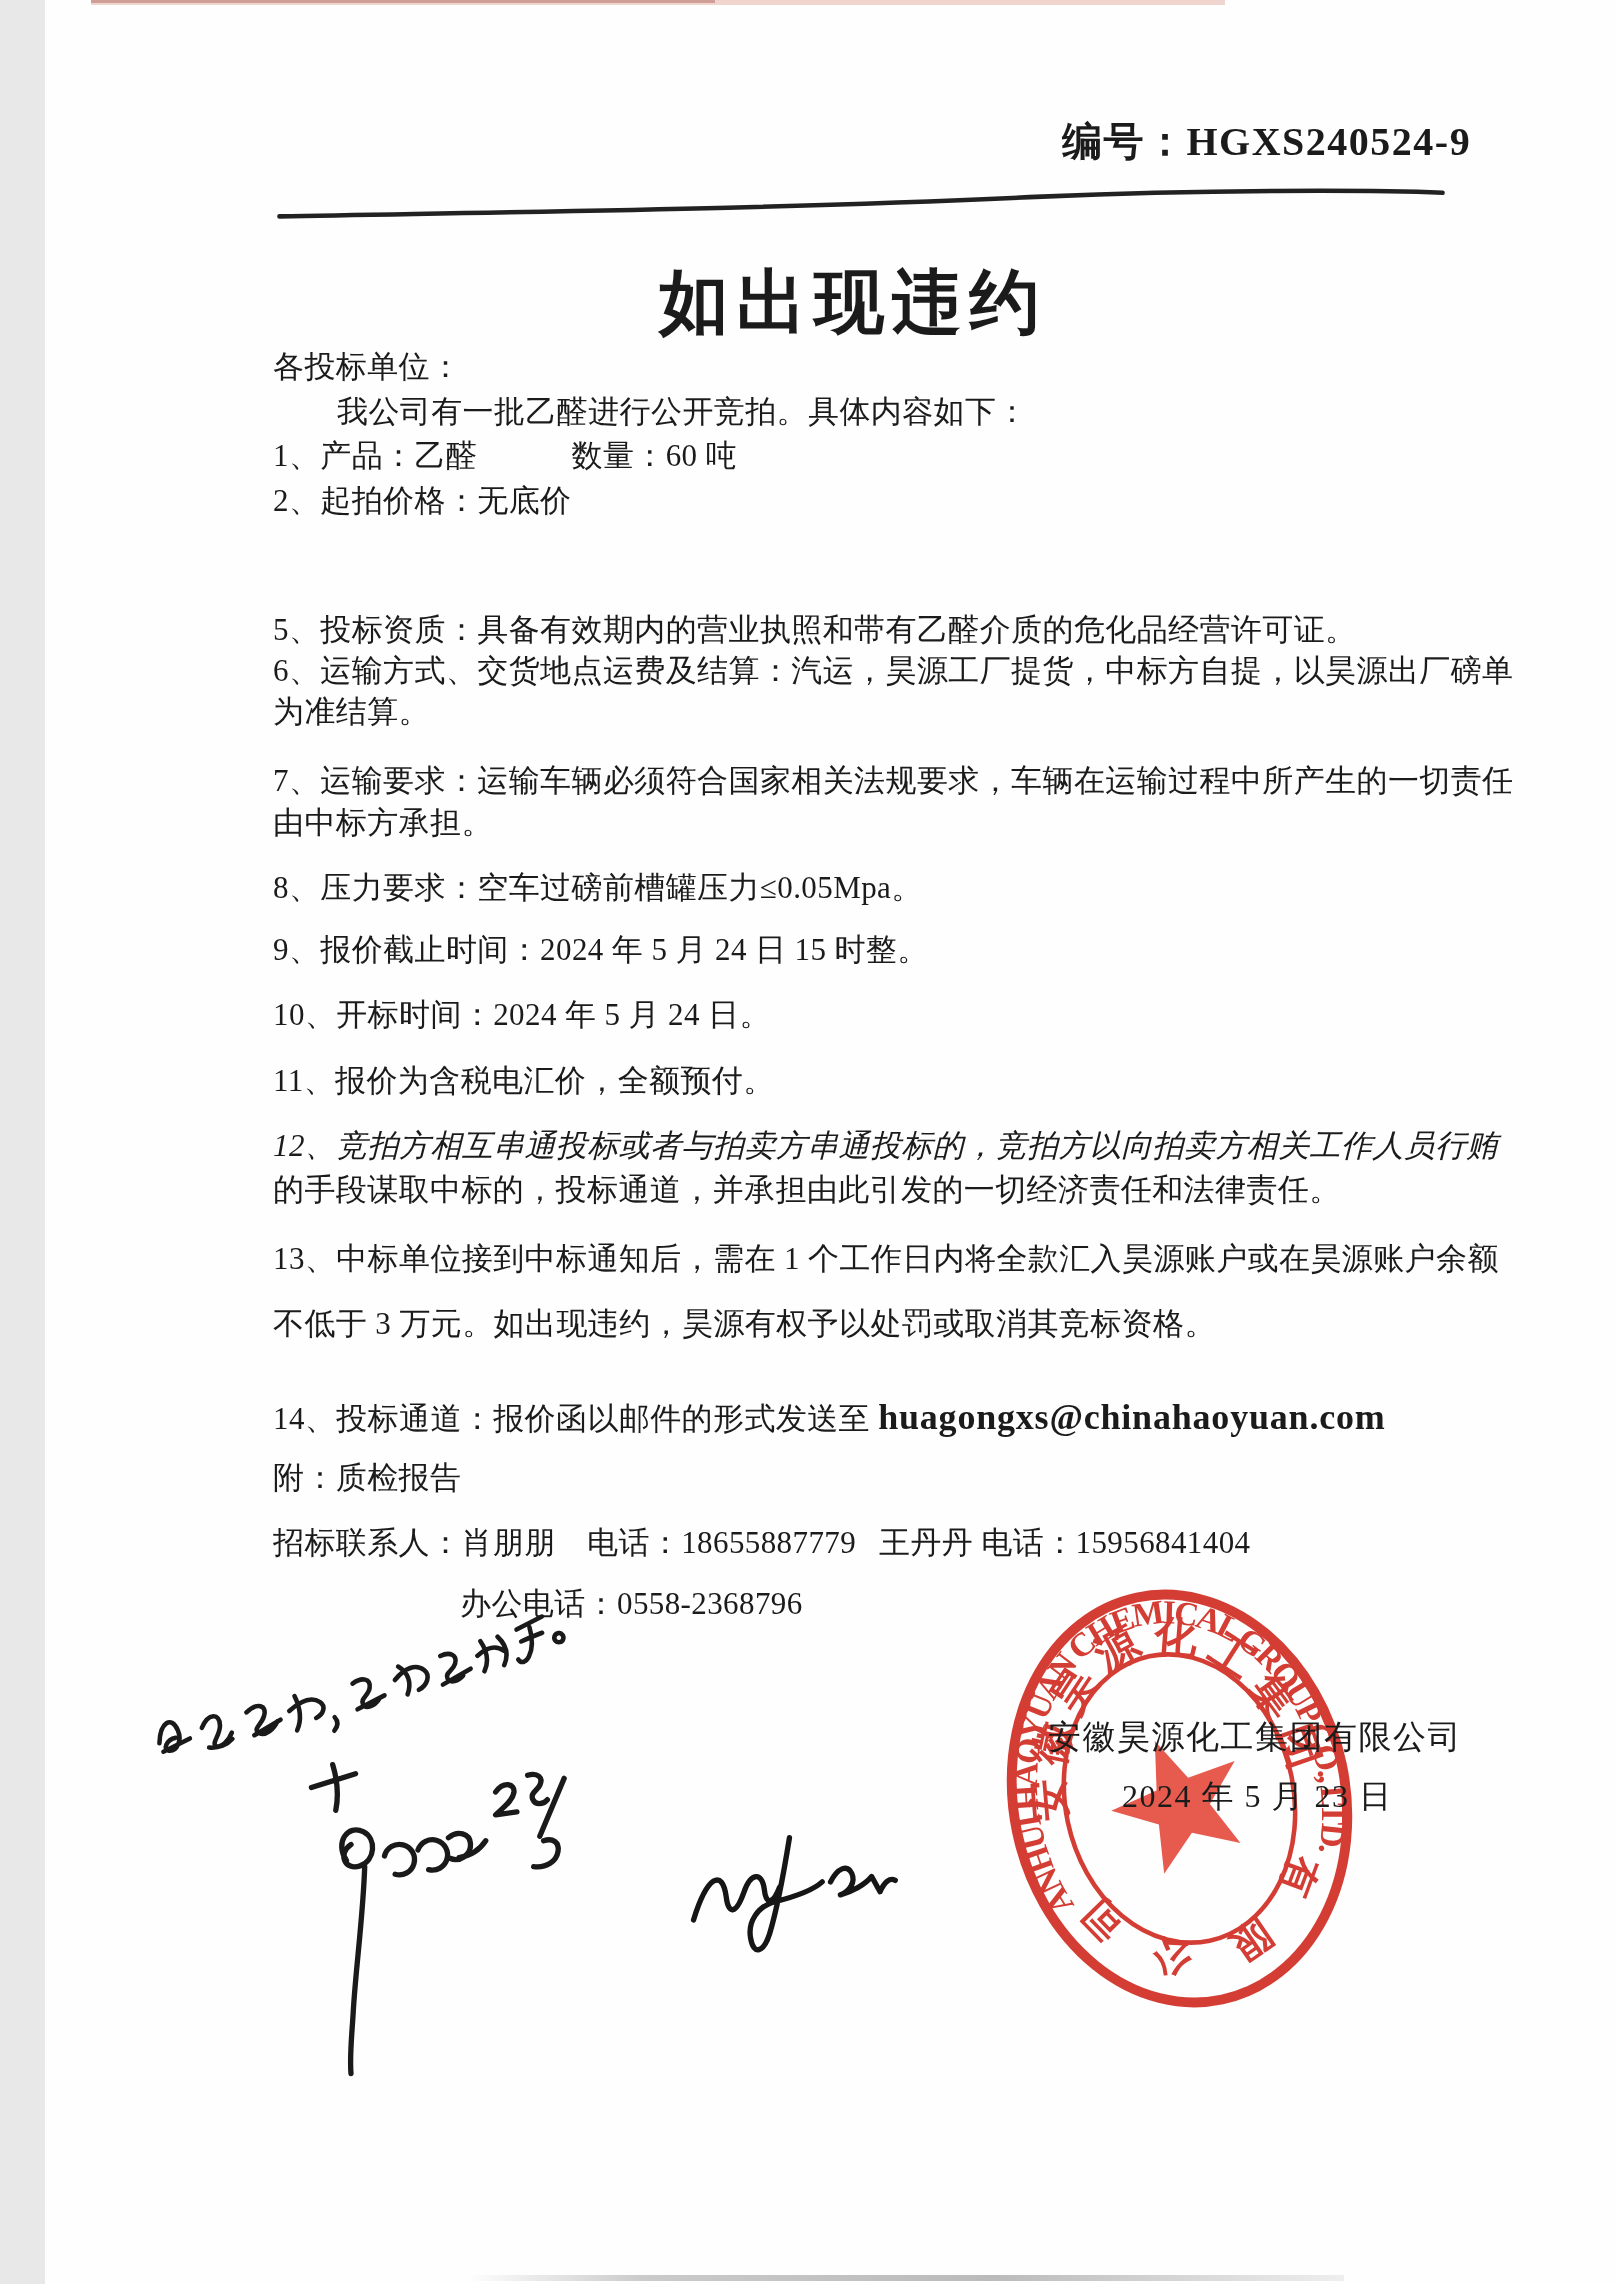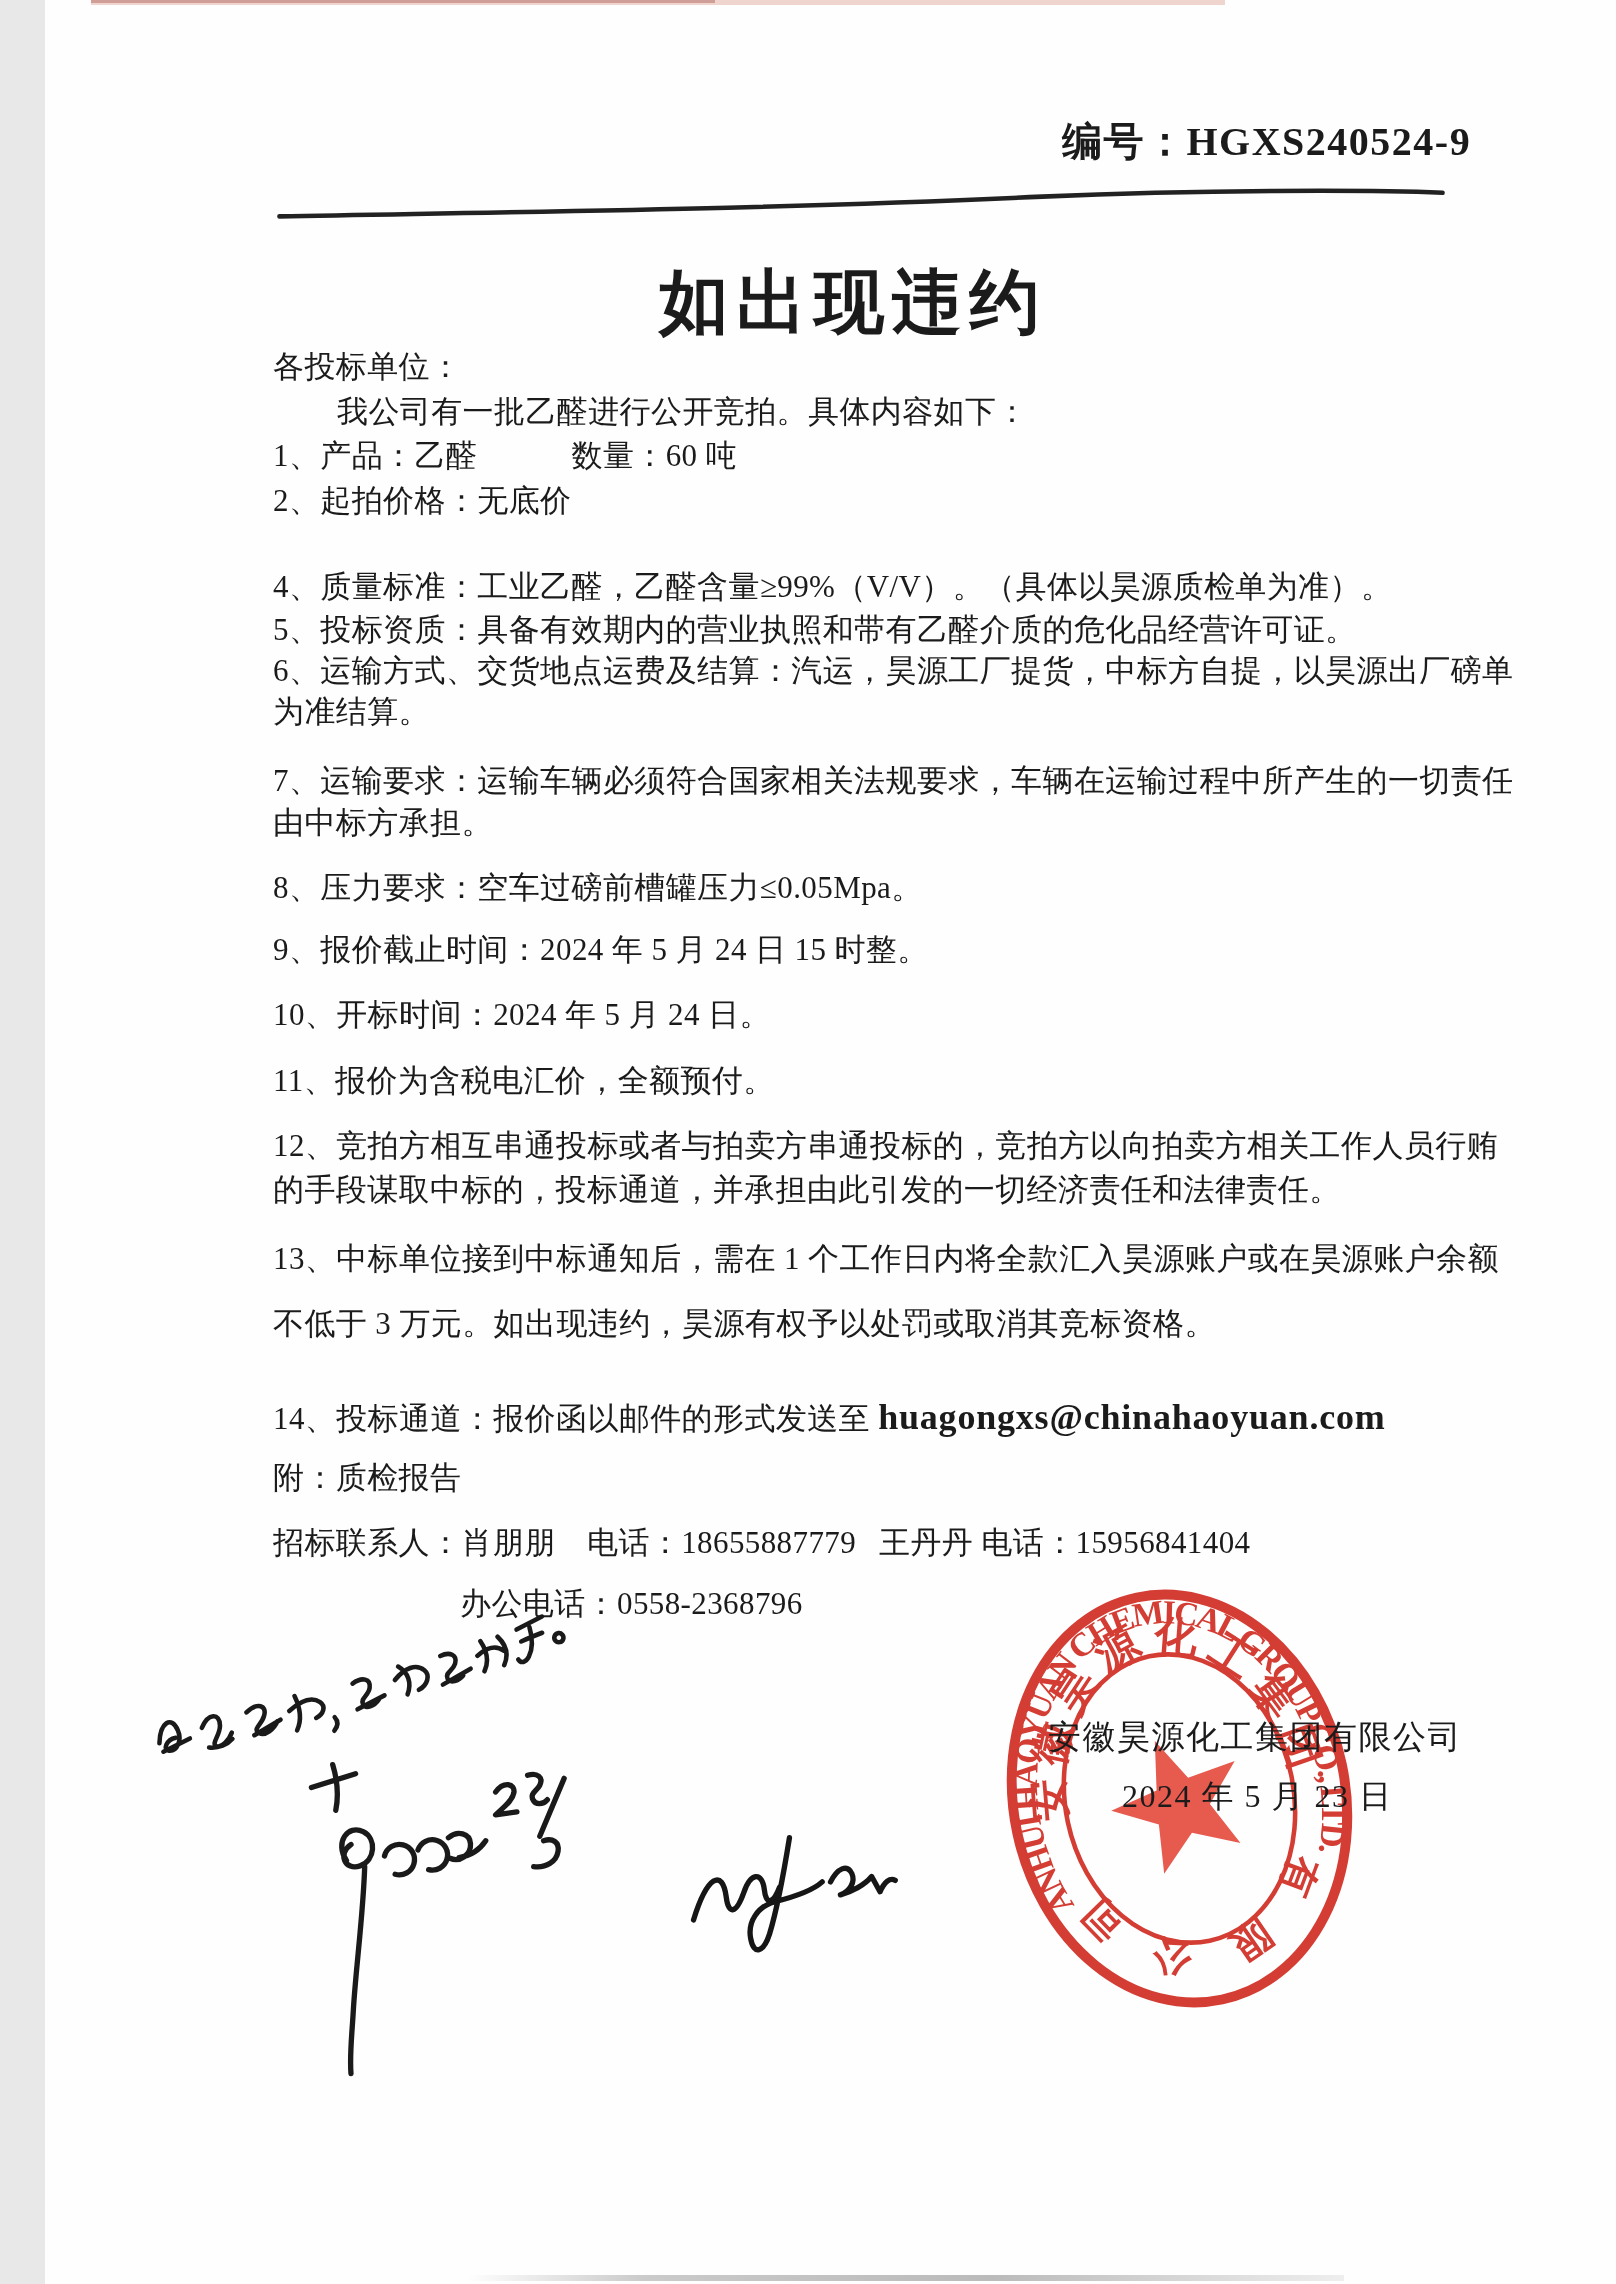--- a/index.html
+++ b/index.html
@@ -46,31 +46,30 @@
     <path d="M308,284 C 620,278 980,274 1310,258 C 1520,249 1740,249 1836,253" fill="none" stroke="#161616" stroke-width="6" stroke-linecap="round" opacity="0.95"></path>
   </svg>
 
   <div class="doc-title">如出现违约</div>
 
   <div class="line" style="top:349px;">各投标单位：</div>
   <div class="line" style="top:394px;left:292px;">我公司有一批乙醛进行公开竞拍。具体内容如下：</div>
 
   <div class="line" style="top:438px;">1、产品：乙醛　　　数量：60 吨</div>
   <div class="line" style="top:483px;">2、起拍价格：无底价</div>
-  <div class="line" style="top:569px;">4、质量标准：工业乙醛，乙醛含量≥99%（V/V）。（具体以昊源质检单为准）。</div>
   <div class="line" style="top:612px;">5、投标资质：具备有效期内的营业执照和带有乙醛介质的危化品经营许可证。</div>
   <div class="line" style="top:653px;">6、运输方式、交货地点运费及结算：汽运，昊源工厂提货，中标方自提，以昊源出厂磅单</div>
   <div class="line" style="top:694px;">为准结算。</div>
   <div class="line" style="top:763px;">7、运输要求：运输车辆必须符合国家相关法规要求，车辆在运输过程中所产生的一切责任</div>
   <div class="line" style="top:805px;">由中标方承担。</div>
   <div class="line" style="top:870px;">8、压力要求：空车过磅前槽罐压力≤0.05Mpa。</div>
   <div class="line" style="top:932px;">9、报价截止时间：2024 年 5 月 24 日 15 时整。</div>
   <div class="line" style="top:997px;text-align:right;">10、开标时间：2024 年 5 月 24 日。</div>
   <div class="line" style="top:1063px;">11、报价为含税电汇价，全额预付。</div>
-  <div class="line" style="top:1128px;">12、竞拍方相互串通投标或者与拍卖方串通投标的，竞拍方以向拍卖方相关工作人员行贿</div>
+  <div class="line" style="top:1128px;font-style:italic;">12、竞拍方相互串通投标或者与拍卖方串通投标的，竞拍方以向拍卖方相关工作人员行贿</div>
   <div class="line" style="top:1172px;">的手段谋取中标的，投标通道，并承担由此引发的一切经济责任和法律责任。</div>
   <div class="line" style="top:1241px;">13、中标单位接到中标通知后，需在 1 个工作日内将全款汇入昊源账户或在昊源账户余额</div>
   <div class="line" style="top:1306px;">不低于 3 万元。如出现违约，昊源有权予以处罚或取消其竞标资格。</div>
 
   <div class="line" style="top:1397px;"><span>14、投标通道：报价函以邮件的形式发送至 </span><span class="email">huagongxs@chinahaoyuan.com</span></div>
 
   <div class="line" style="top:1460px;">附：质检报告</div>
   <div class="line" style="top:1525px;">招标联系人：肖朋朋　电话：18655887779</div>
   <div class="line" style="top:1525px;left:834px;">王丹丹 电话：15956841404</div>
   <div class="line" style="top:1586px;left:415px;">办公电话：0558-2368796</div>

